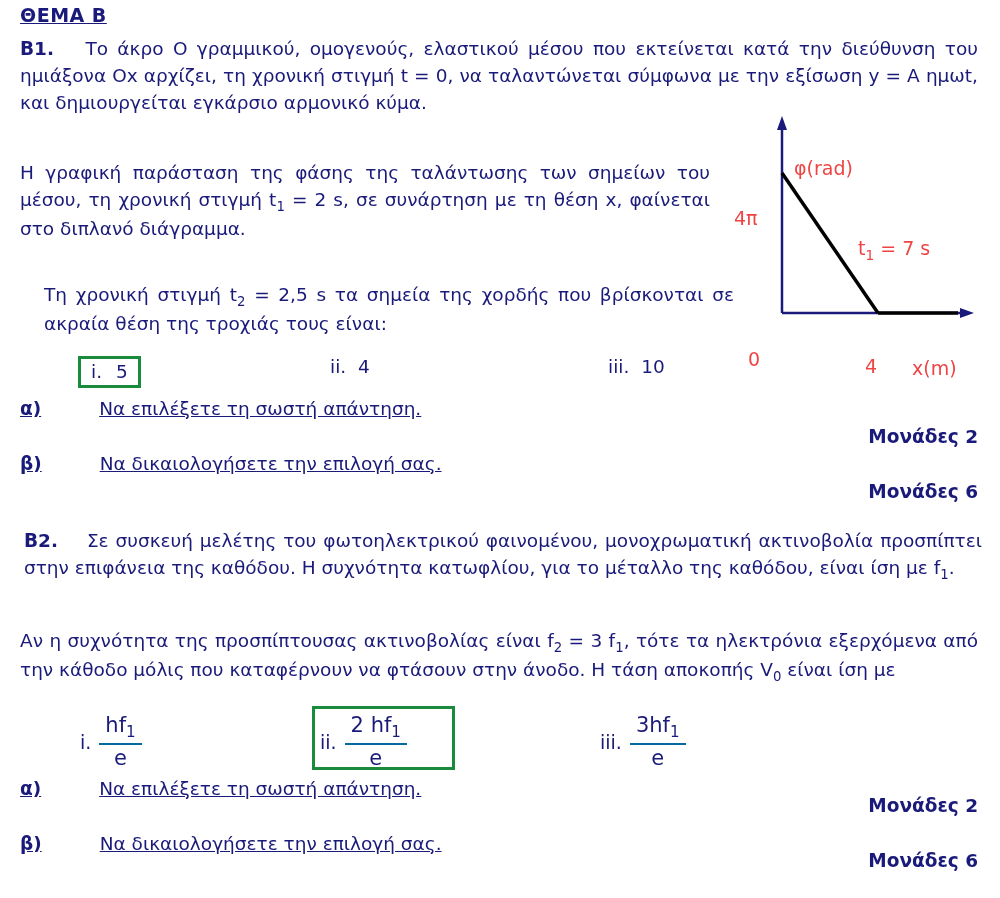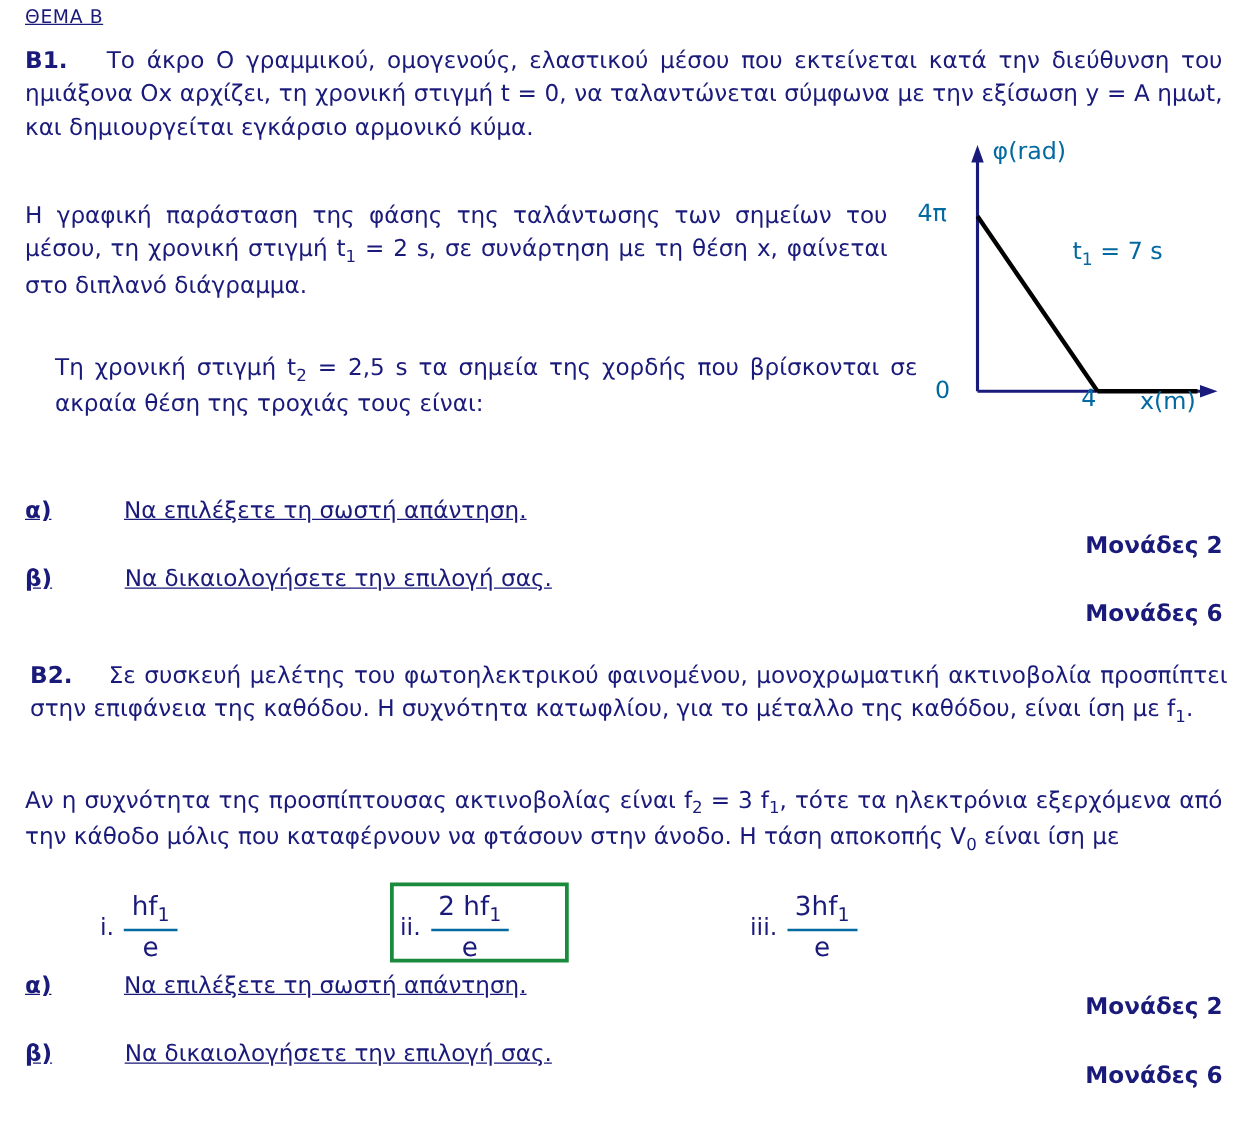--- a/index.html
+++ b/index.html
@@ -18,22 +18,22 @@
   .page {
     position: relative;
     width: 1000px;
     height: 898px;
     padding: 0;
   }
   .section-title {
     position: absolute;
     left: 20px;
     top: 4px;
-    font-size: 15px;
-    font-weight: normal;
+    font-size: 19px;
+    font-weight: bold;
     text-decoration: underline;
     color: #1a1a7a;
     letter-spacing: 0.5px;
   }
   .para {
     position: absolute;
     color: #1a1a7a;
     font-size: 18.5px;
     line-height: 1.45;
     text-align: justify;
@@ -153,21 +153,22 @@
     position: absolute;
     left: 730px;
     top: 108px;
     width: 260px;
     height: 250px;
   }
   #diagram svg { display: block; }
   .dlabel {
     position: absolute;
     font-size: 19px;
-    color: #0369a1;
+    color: #ef4444;
+    margin-top: 47px;
   }
   #lbl-phi { left: 64px; top: 2px; }
   #lbl-4pi { left: 4px; top: 52px; }
   #lbl-0 { left: 18px; top: 193px; }
   #lbl-4 { left: 135px; top: 200px; }
   #lbl-x { left: 182px; top: 202px; }
   #lbl-t1 { left: 128px; top: 82px; }
 </style>
 </head>
 <body>
@@ -182,20 +183,34 @@
   </div>
 
   <div class="para" id="p-b1-2">
     <span>Η γραφική παράσταση της φάσης της ταλάντωσης των σημείων του μέσου, τη χρονική στιγμή t</span><span class="sub">1</span><span> = 2 s, σε συνάρτηση με τη θέση x, φαίνεται στο διπλανό διάγραμμα.</span>
   </div>
 
   <div class="para" id="p-b1-3">
     <span>Τη χρονική στιγμή t</span><span class="sub">2</span><span> = 2,5 s τα σημεία της χορδής που βρίσκονται σε ακραία θέση της τροχιάς τους είναι:</span>
   </div>
 
+  <div class="choices-row" id="choices-b1">
+    <div class="choice boxed" id="choice-b1-i">
+      <span>i.</span>
+      <span style="display:inline-block;width:8px;"></span><span>5</span>
+    </div>
+    <div class="choice" id="choice-b1-ii">
+      <span>ii.</span>
+      <span style="display:inline-block;width:6px;"></span><span>4</span>
+    </div>
+    <div class="choice" id="choice-b1-iii">
+      <span>iii.</span>
+      <span style="display:inline-block;width:6px;"></span><span>10</span>
+    </div>
+  </div>
 
   <div class="qline" id="q-b1-a">
     <span class="marker">α)</span><span class="txt">Να επιλέξετε τη σωστή απάντηση.</span>
   </div>
   <div class="monades" id="mon-b1-a">Μονάδες 2</div>
 
   <div class="qline" id="q-b1-b">
     <span class="marker">β)</span><span class="txt">Να δικαιολογήσετε την επιλογή σας.</span>
   </div>
   <div class="monades" id="mon-b1-b">Μονάδες 6</div>

